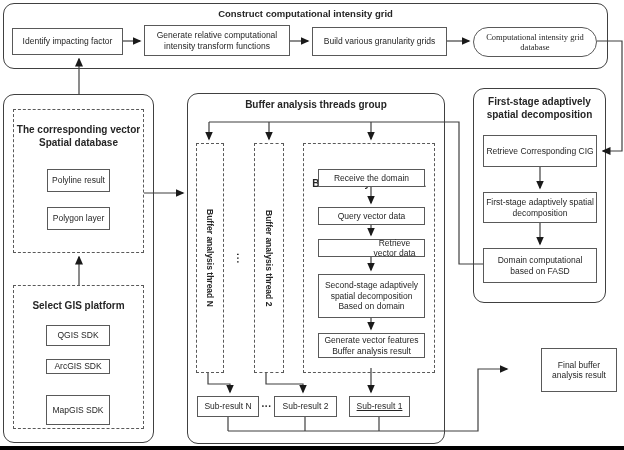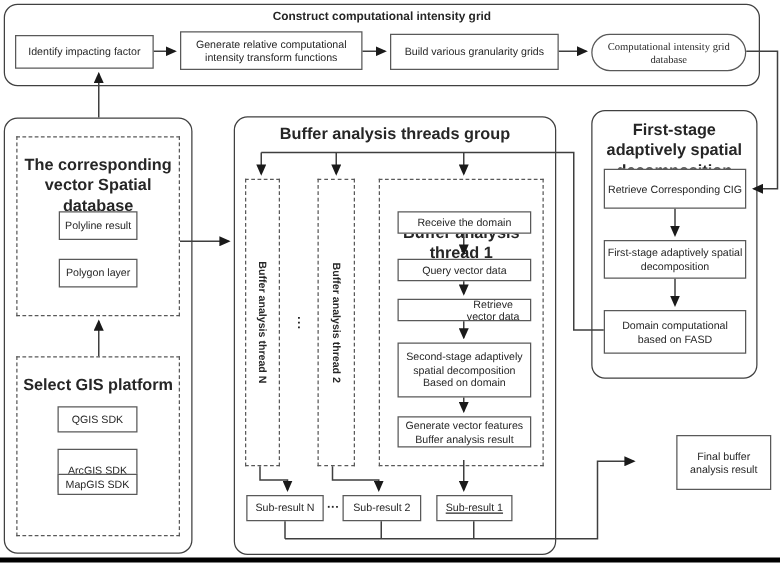--- a/index.html
+++ b/index.html
@@ -14,21 +14,21 @@
   .dashed{
     border:1px dashed #595959;background:transparent;
   }
   .box{
     border:1px solid #595959;background:#ffffff;
     display:flex;align-items:center;justify-content:center;text-align:center;
     font-size:8.5px;line-height:1.22;padding:1px 2px;
   }
   .stadium{border-radius:15px;}
   .title{
-    font-weight:700;text-align:center;font-size:13px;line-height:1.25;
+    font-weight:700;text-align:center;font-size:10px;line-height:1.25;
   }
   .top-title{font-size:9.5px;}
   .vbox{display:flex;align-items:center;justify-content:center;}
   .vtext{
     writing-mode:vertical-rl;text-orientation:mixed;
     font-weight:700;font-size:8.5px;white-space:nowrap;
   }
   .ellipsis{font-size:10px;font-weight:700;text-align:center;line-height:1;}
   .vellipsis{writing-mode:vertical-rl;letter-spacing:1px;}
   svg.wires{position:absolute;left:0;top:0;pointer-events:none;}
@@ -49,22 +49,22 @@
 <div class="abs box stadium" style="left:473px;top:27px;width:124px;height:30px;font-family:Liberation Serif, serif;">Computational intensity grid database</div>
 
 <div class="abs dashed" style="left:13px;top:109px;width:131px;height:144px;"></div>
 <div class="abs title" style="left:16px;top:124px;width:125px;">The corresponding vector Spatial database</div>
 <div class="abs box" style="left:47px;top:169px;width:63px;height:23px;">Polyline result</div>
 <div class="abs box" style="left:47px;top:207px;width:63px;height:23px;">Polygon layer</div>
 
 <div class="abs dashed" style="left:13px;top:285px;width:131px;height:144px;"></div>
 <div class="abs title" style="left:13px;top:300px;width:131px;">Select GIS platform</div>
 <div class="abs box" style="left:46px;top:325px;width:64px;height:21px;">QGIS SDK</div>
-<div class="abs box" style="left:46px;top:359px;width:64px;height:35px;">ArcGIS SDK</div>
-<div class="abs box" style="left:46px;top:379px;width:64px;height:17px;">MapGIS SDK</div>
+<div class="abs box" style="left:46px;top:359px;width:64px;height:15px;">ArcGIS SDK</div>
+<div class="abs box" style="left:46px;top:395px;width:64px;height:30px;">MapGIS SDK</div>
 
 <div class="abs title" style="left:187px;top:99px;width:258px;">Buffer analysis threads group</div>
 
 <div class="abs dashed vbox" style="left:196px;top:143px;width:28px;height:230px;">
   <span class="vtext">Buffer analysis thread N</span>
 </div>
 <div class="abs ellipsis vellipsis" style="left:231px;top:244px;width:14px;height:30px;">...</div>
 <div class="abs dashed vbox" style="left:254px;top:143px;width:30px;height:230px;">
   <span class="vtext">Buffer analysis thread 2</span>
 </div>

